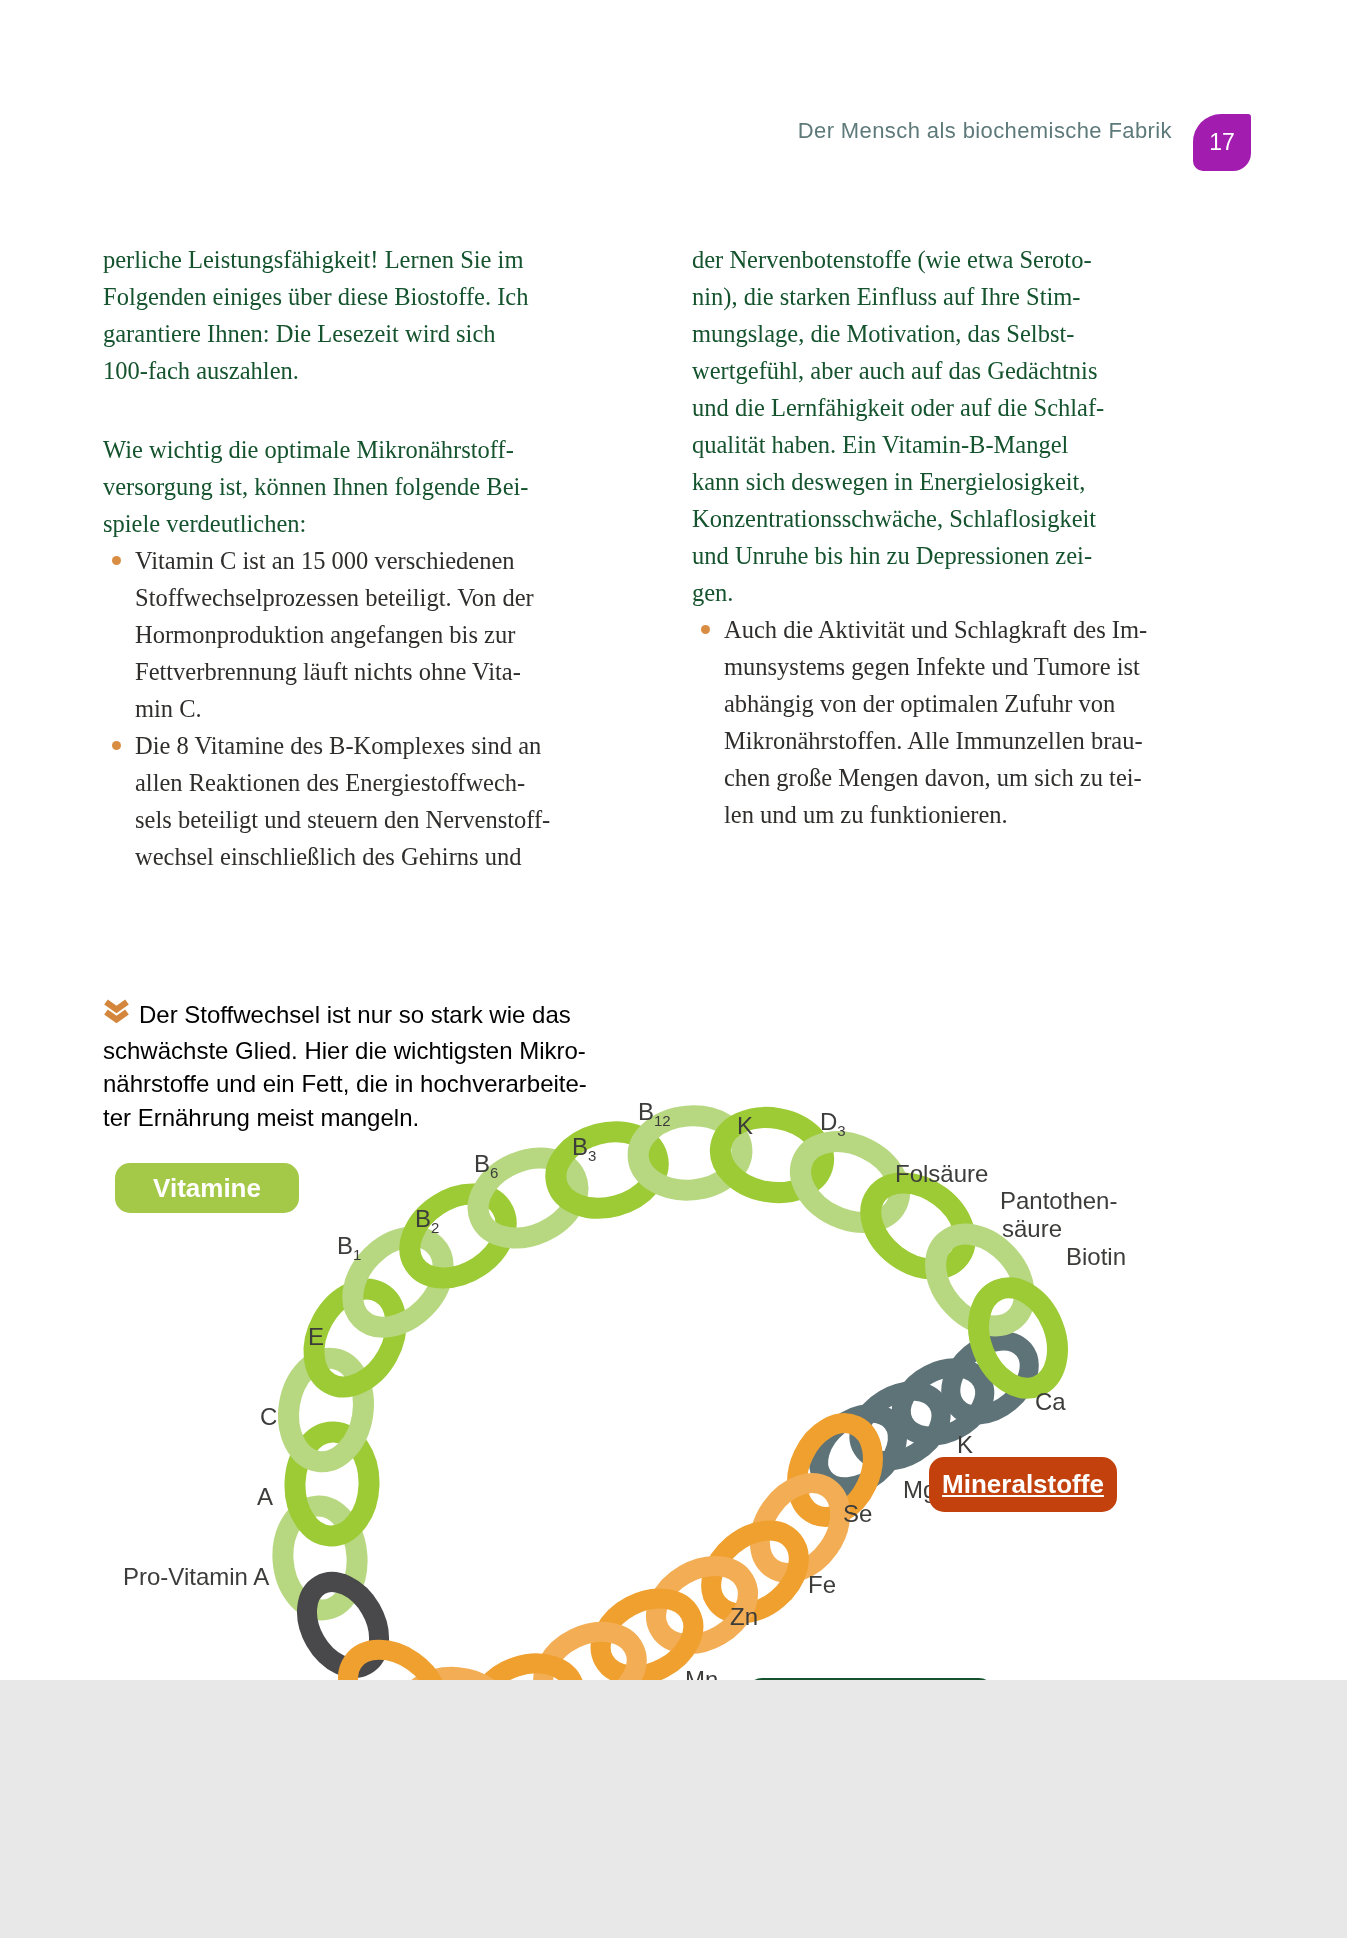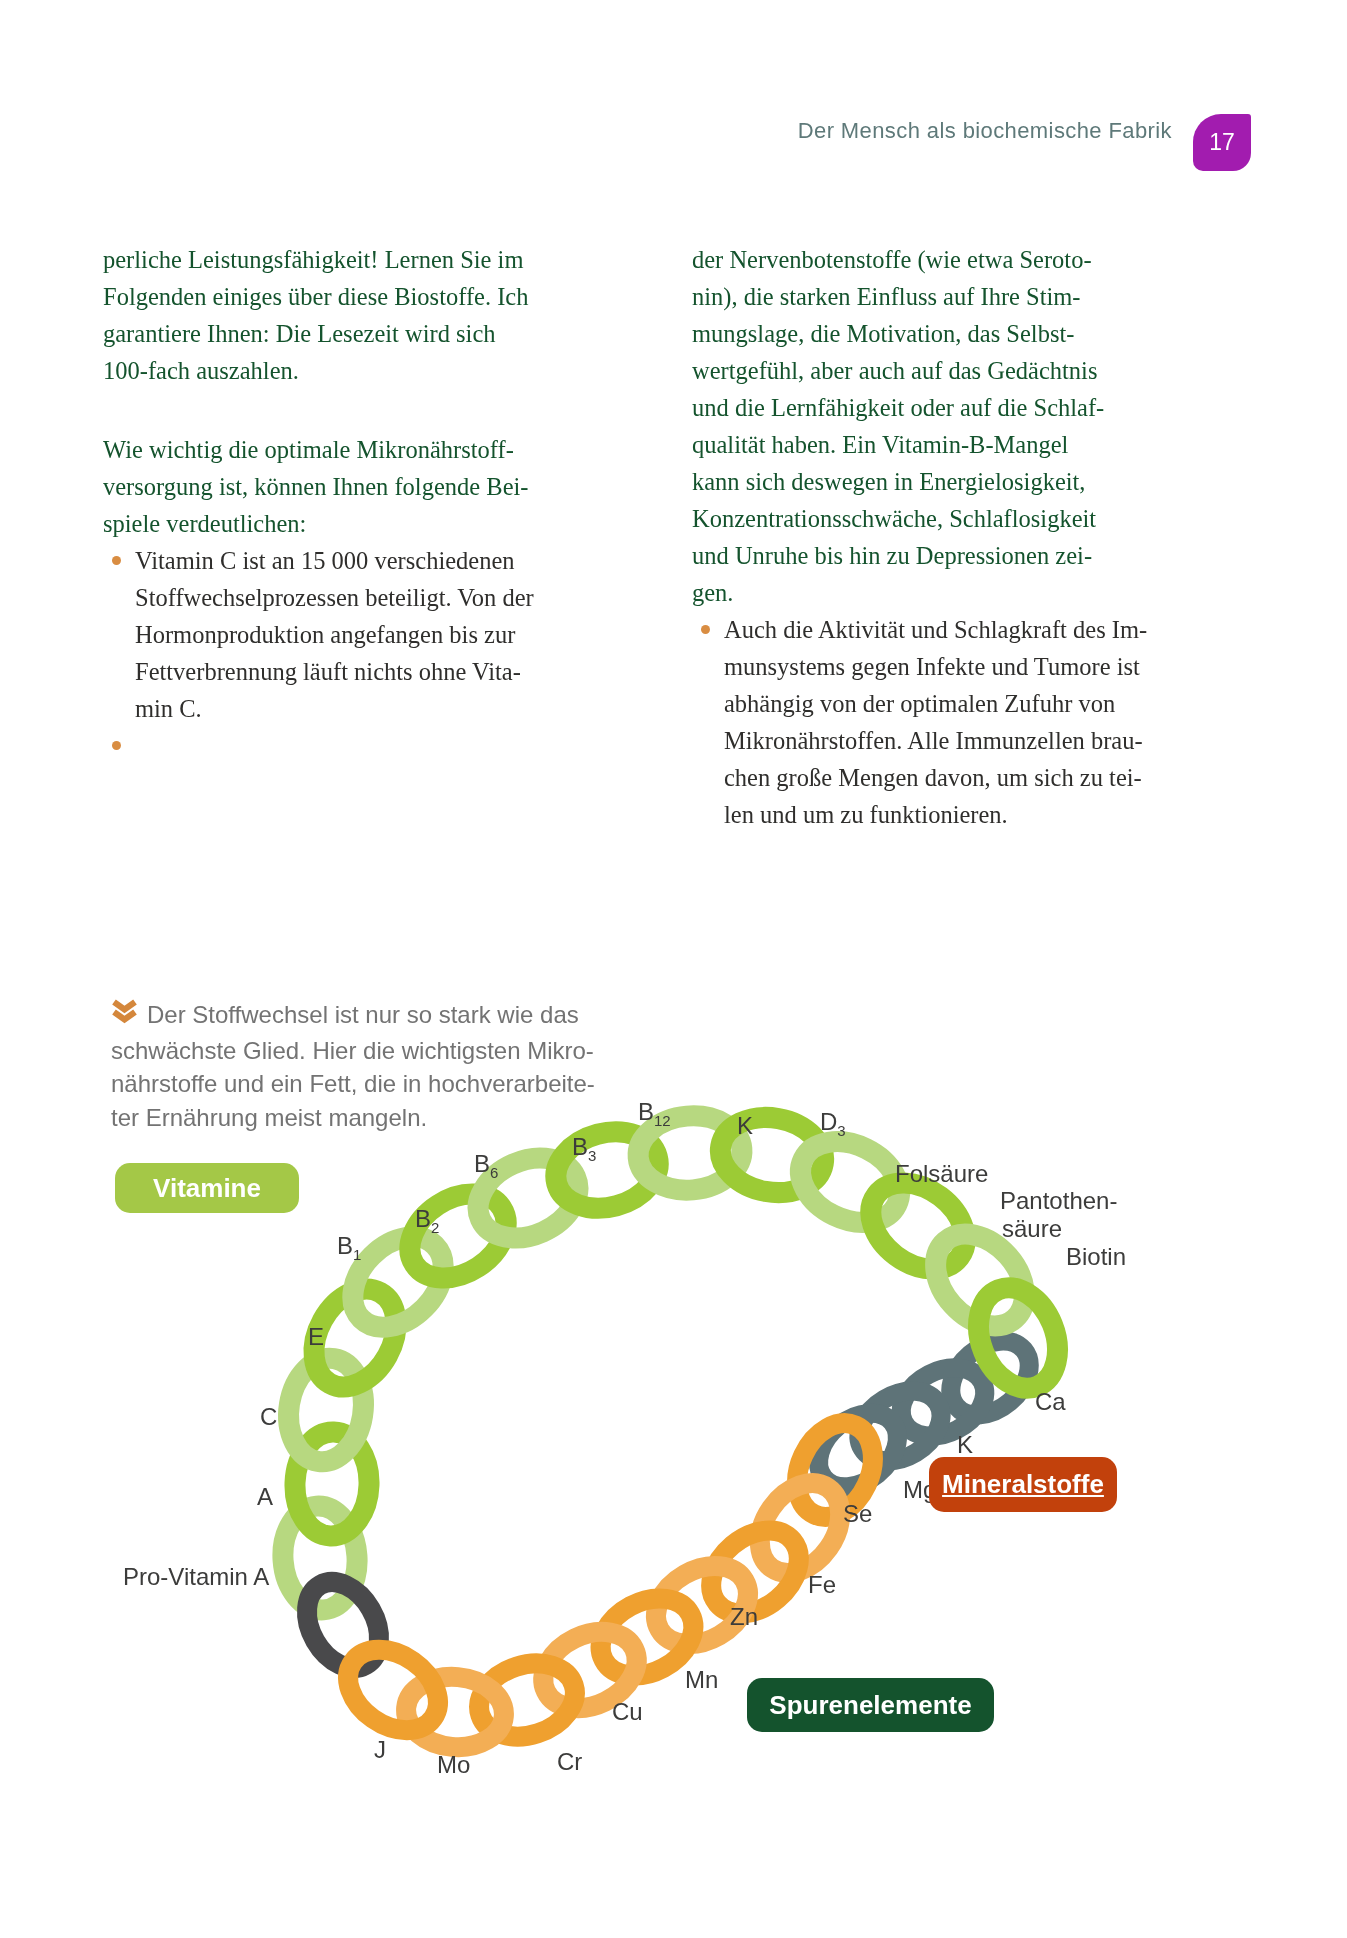--- a/index.html
+++ b/index.html
@@ -1,18 +1,18 @@
 <!DOCTYPE html>
 <html lang="de"><head>
 <meta charset="utf-8">
 <style>
   html,body{margin:0;padding:0;background:#e8e8e8;}
   .page{
     position:relative;
-    width:1347px;height:1938px;
+    width:1347px;height:1680px;
     background:#ffffff;
     margin:0 auto;
     overflow:hidden;
     font-family:"Liberation Sans", sans-serif;
   }
   
   .running-head{
     position:absolute;top:118px;right:175px;
     font-size:22px;letter-spacing:.4px;
     color:#5e7979;
@@ -47,23 +47,22 @@
   }
   .bullet-text{
     font-family:"Liberation Serif", serif;
     font-size:24.5px;line-height:37px;
     color:#2f2e2c;white-space:pre-line;
   }
   
   .caption{
     position:absolute;left:103px;top:932px;width:560px;
     font-size:24px;line-height:33.5px;
-    color:#737373;
+    color:#000000;
     white-space:pre-line;
-    margin-left:8px;
   }
   .caption .cap-icon{display:inline-block;vertical-align:-3px;margin-right:9px;}
   
   .diagram{position:absolute;left:0;top:1060px;width:1347px;height:878px;}
   .chain-svg{position:absolute;left:0;top:0;}
   .chain-label{
     position:absolute;
     font-size:24px;color:#3c3c3b;
     white-space:nowrap;
   }
@@ -96,20 +95,24 @@
   <div class="bullet-row" style="left:103px;top:542px;">
     <span class="bullet-dot"></span>
     <span class="bullet-text">Vitamin C ist an 15 000 verschiedenen
 Stoffwechselprozessen beteiligt. Von der
 Hormonproduktion angefangen bis zur
 Fettverbrennung läuft nichts ohne Vita-
 min C.</span>
   </div>
   <div class="bullet-row" style="left:103px;top:727px;">
     <span class="bullet-dot"></span>
+    <span class="bullet-text">Die 8 Vitamine des B-Komplexes sind an
+allen Reaktionen des Energiestoffwech-
+sels beteiligt und steuern den Nervenstoff-
+wechsel einschließlich des Gehirns und</span>
   </div>
 
   <div class="textblock" style="left:692px;top:241px;">der Nervenbotenstoffe (wie etwa Seroto-
 nin), die starken Einfluss auf Ihre Stim-
 mungslage, die Motivation, das Selbst-
 wertgefühl, aber auch auf das Gedächtnis
 und die Lernfähigkeit oder auf die Schlaf-
 qualität haben. Ein Vitamin-B-Mangel
 kann sich deswegen in Energielosigkeit,
 Konzentrationsschwäche, Schlaflosigkeit

